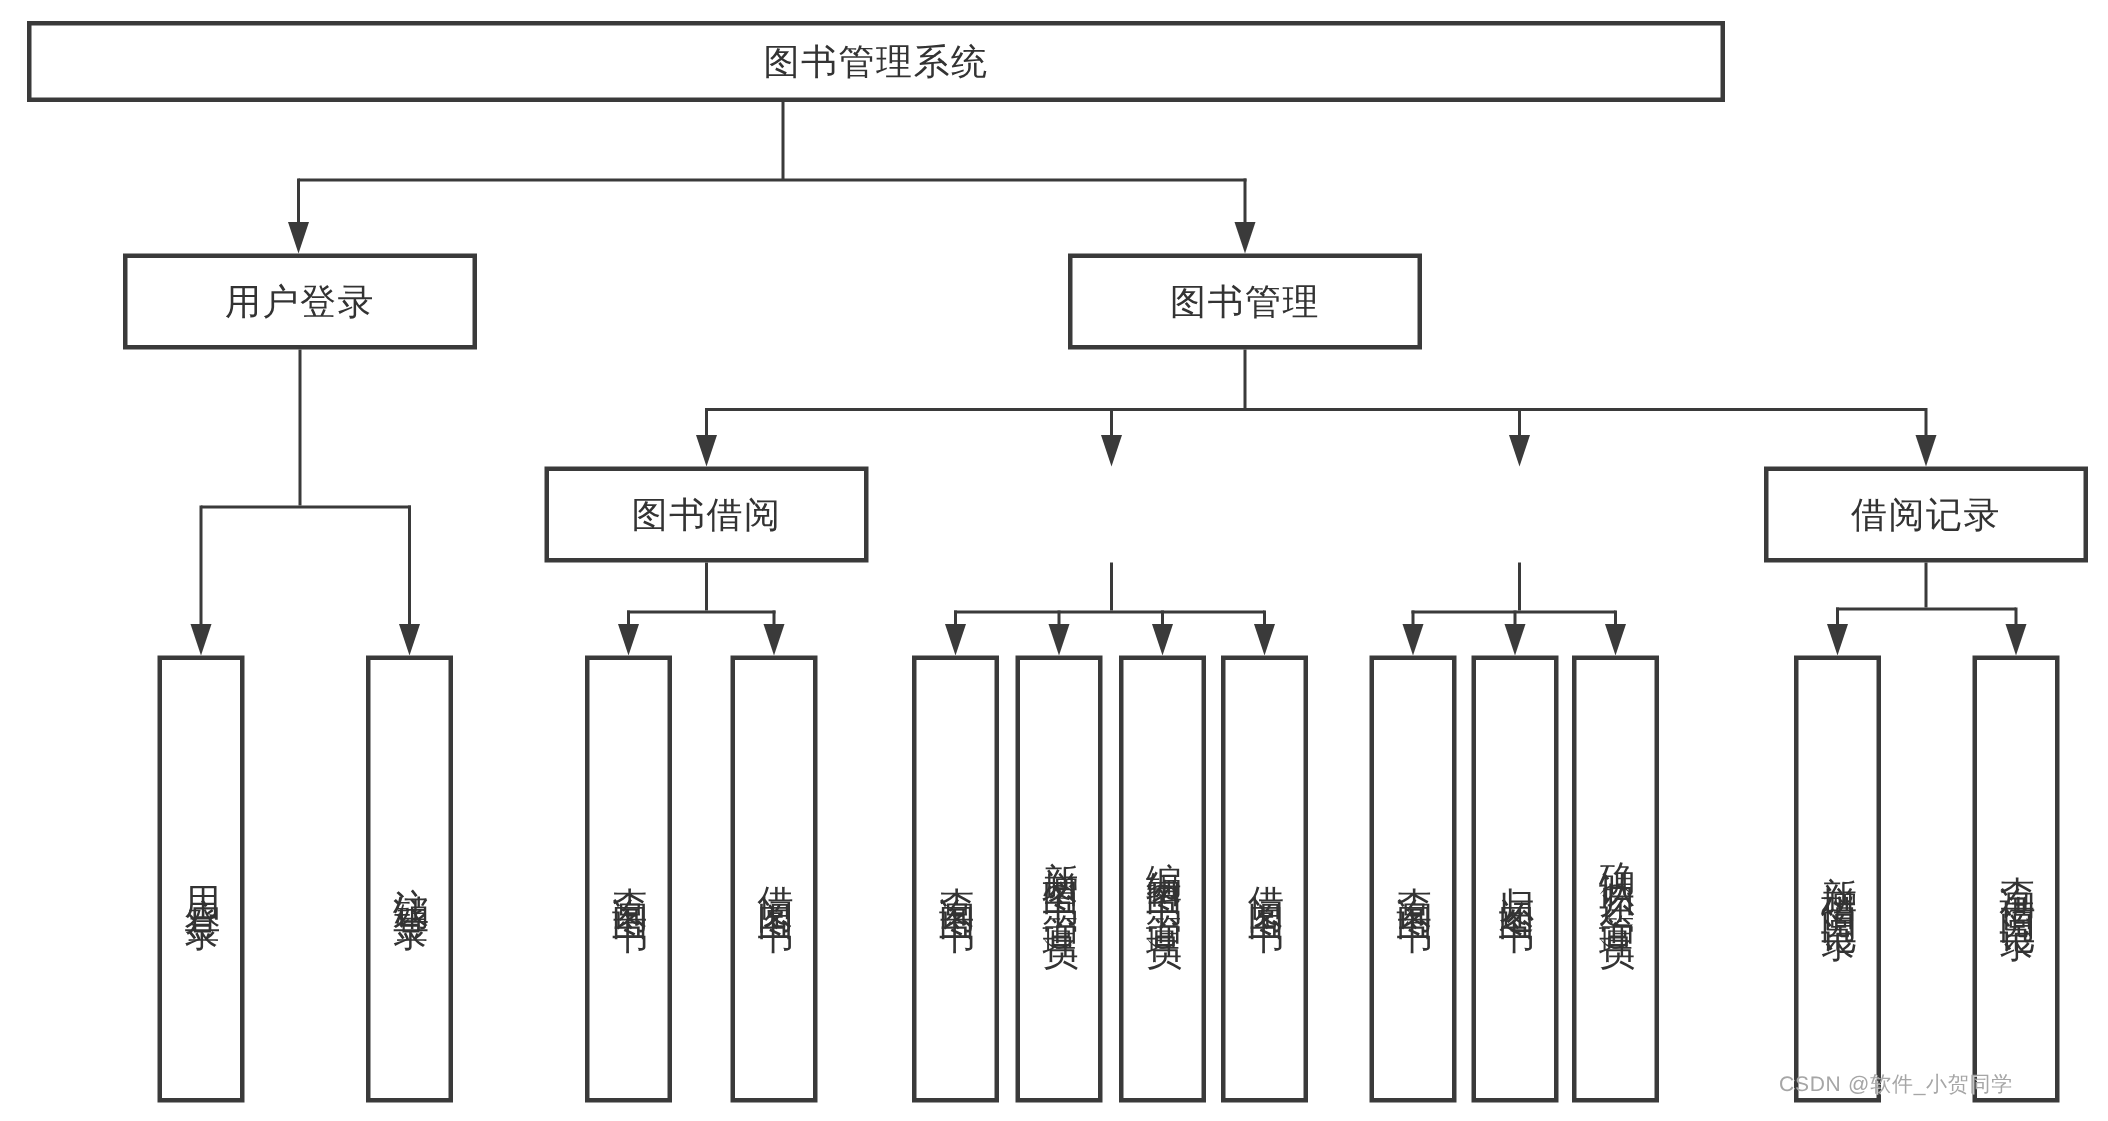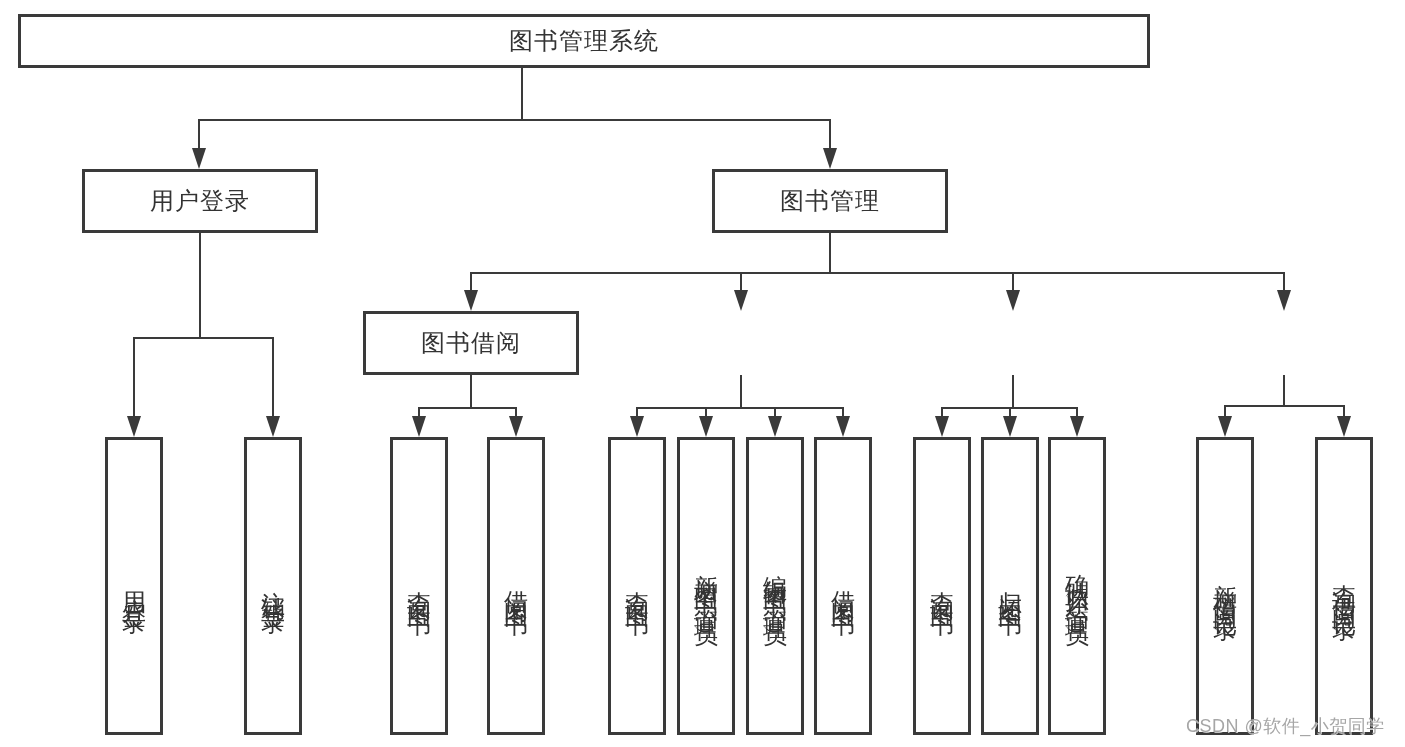--- a/index.html
+++ b/index.html
@@ -43,21 +43,21 @@
     position: absolute;
     width: 0; height: 0;
     border-left: 7px solid transparent;
     border-right: 7px solid transparent;
     border-top: 21px solid #3a3a3a;
   }
   .watermark {
     position: absolute;
     left: 1186px;
     top: 714px;
-    font-size: 18px;
+    font-size: 14px;
     color: #a6a6a6;
     letter-spacing: 0.5px;
     white-space: nowrap;
     z-index: 5;
     text-shadow: 1px 1px 0 rgba(255,255,255,0.7);
   }
 </style>
 </head>
 <body>
 
@@ -69,20 +69,23 @@
 
   <div class="box" style="left:82px; top:169px; width:236px; height:64px;">
     <span class="hlabel">用户登录</span>
   </div>
   <div class="box" style="left:712px; top:169px; width:236px; height:64px;">
     <span class="hlabel">图书管理</span>
   </div>
 
   <div class="box" style="left:363px; top:311px; width:216px; height:64px;">
     <span class="hlabel">图书借阅</span>
+  </div>
+  <div class="box" style="left:1176px; top:311px; width:216px; height:64px;">
+    <span class="hlabel">借阅记录</span>
   </div>
 
   <div class="box vbox" style="left:105px; top:437px; width:58px; height:298px;">
     <span class="vlabel">用户登录</span>
   </div>
   <div class="box vbox" style="left:244px; top:437px; width:58px; height:298px;">
     <span class="vlabel">注销登录</span>
   </div>
 
   <div class="box vbox" style="left:390px; top:437px; width:58px; height:298px;">

